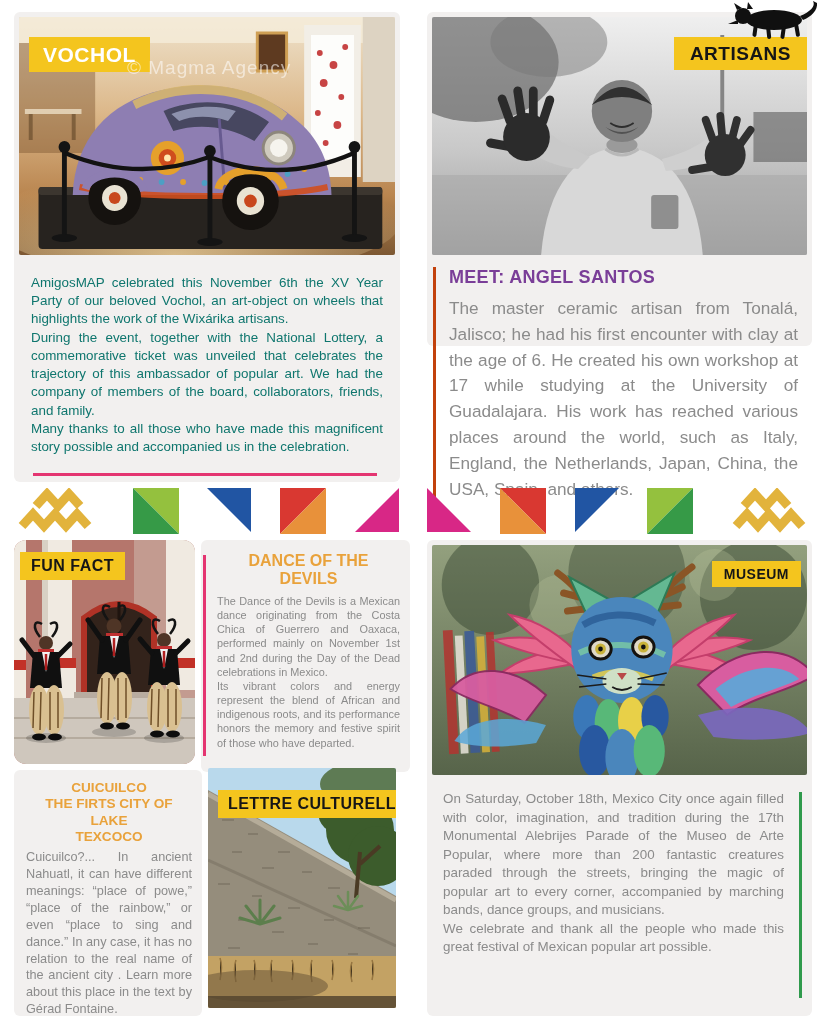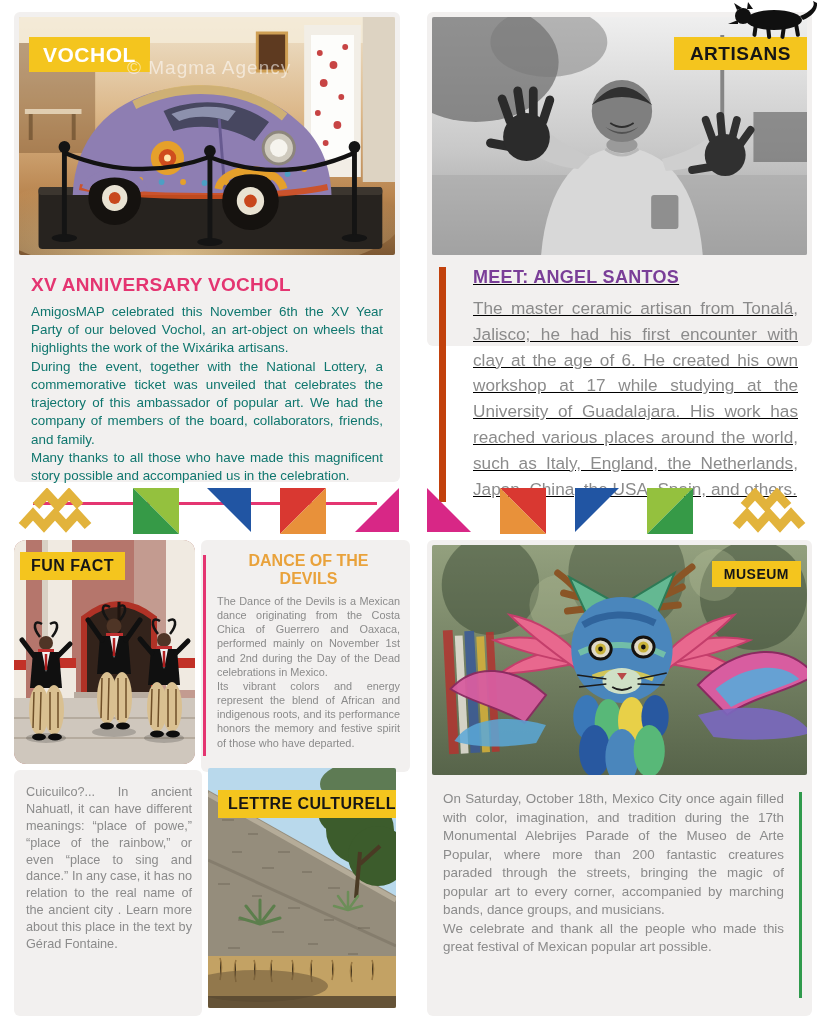--- a/index.html
+++ b/index.html
@@ -21,25 +21,25 @@
   .vochol-card { left:14px; top:12px; width:386px; height:470px; }
   .vochol-photo { height:238px; }
   .vochol-tag { left:10px; top:20px; font-size:21px; padding:7px 14px; }
   .watermark { position:absolute; left:108px; top:40px; color:rgba(255,255,255,.55); font-size:19px; letter-spacing:1px; }
   .vochol-text { padding:14px 17px 0 17px; }
   .title-pink { color:#E43571; font-size:19px; font-weight:700; letter-spacing:.3px; margin-bottom:7px; }
   .vochol-text p { font-size:13.4px; color:#0f766e; text-align:justify; line-height:1.36; }
   .pink-rule { height:3px; background:#E43571; margin:17px 6px 0 2px; }
 
   
-  .artisans-card { left:427px; top:12px; width:385px; height:334px;text-decoration:underline; }
+  .artisans-card { left:427px; top:12px; width:385px; height:334px; }
   .artisan-photo { height:238px; }
   .artisans-tag { right:0; top:20px; font-size:19px; padding:7px 16px; }
   .jaguar { position:absolute; right:8px; top:0px; width:92px; height:40px; z-index:6; }
-  .artisans-text { margin:12px 14px 0 12px; border-left:7px solid #c2410c; padding-left:27px; }
+  .artisans-text { margin:12px 14px 0 6px; border-left:3px solid #c2410c; padding-left:13px; }
   .title-purple { color:#7A3E98; font-size:18px; font-weight:700; letter-spacing:.3px; margin-bottom:8px; }
   .artisans-text p { font-size:17.2px; color:#8B8B8B; text-align:justify; line-height:1.5; }
 
   
   .decor-band { position:absolute; left:14px; top:488px; width:798px; height:50px;
     display:flex; justify-content:space-between; align-items:flex-start; }
   .decor-band svg { display:block; }
 
   
   .funfact-photo { position:absolute; left:14px; top:540px; width:181px; height:224px;
@@ -159,21 +159,20 @@
           <rect x="341" y="132" width="5" height="88" rx="2"></rect>
             <circle cx="343.5" cy="130" r="6"></circle>
             <ellipse cx="343.5" cy="221" rx="13" ry="4"></ellipse>
         </g>
         <path d="M47,136 Q121,166 195,140 Q269,168 343,136" stroke="#121212" stroke-width="4.5" fill="none"></path>
       </svg>
       <div class="tag white vochol-tag">VOCHOL</div>
       <div class="watermark">© Magma Agency</div>
     </div>
     <div class="vochol-text">
-      <div class="title-pink">XV ANNIVERSARY VOCHOL</div>
       <p>AmigosMAP celebrated this November 6th the XV Year Party of our beloved Vochol, an art-object on wheels that highlights the work of the Wixárika artisans.</p>
       <p>During the event, together with the National Lottery, a commemorative ticket was unveiled that celebrates the trajectory of this ambassador of popular art. We had the company of members of the board, collaborators, friends, and family.</p>
       <p>Many thanks to all those who have made this magnificent story possible and accompanied us in the celebration.</p>
       <div class="pink-rule"></div>
     </div>
   </div>
 
   <div class="card artisans-card">
     <div class="photo artisan-photo">
       <svg viewBox="0 0 385 238" width="375" height="238" preserveAspectRatio="none">
@@ -357,20 +356,25 @@
   </div>
 
   <div class="card dance-card">
     <div class="dance-bar"></div>
     <div class="title-orange dance-title">DANCE OF THE DEVILS</div>
     <p>The Dance of the Devils is a Mexican dance originating from the Costa Chica of Guerrero and Oaxaca, performed mainly on November 1st and 2nd during the Day of the Dead celebrations in Mexico.</p>
     <p>Its vibrant colors and energy represent the blend of African and indigenous roots, and its performance honors the memory and festive spirit of those who have departed.</p>
   </div>
 
   <div class="card cuicuilco-card">
+    <div class="title-orange cuicuilco-title">
+      <div>CUICUILCO</div>
+      <div>THE FIRTS CITY OF LAKE</div>
+      <div>TEXCOCO</div>
+    </div>
     <p>Cuicuilco?... In ancient Nahuatl, it can have different meanings: “place of powe,” “place of the rainbow,” or even “place to sing and dance.” In any case, it has no relation to the real name of the ancient city . Learn more about this place in the text by Gérad Fontaine.</p>
 
   </div>
 
   <div class="pyramid-photo">
     <svg viewBox="0 0 188 240" width="188" height="240" preserveAspectRatio="none">
       <rect width="188" height="150" fill="#b9d9ec"></rect>
       <ellipse cx="172" cy="16" rx="60" ry="26" fill="#4e6a3a" opacity="0.85"></ellipse>
       <polygon points="0,22 188,128 188,240 0,240" fill="#958d7c"></polygon>
       <path d="M0,26 L188,132" stroke="#b5ac99" stroke-width="5"></path>

